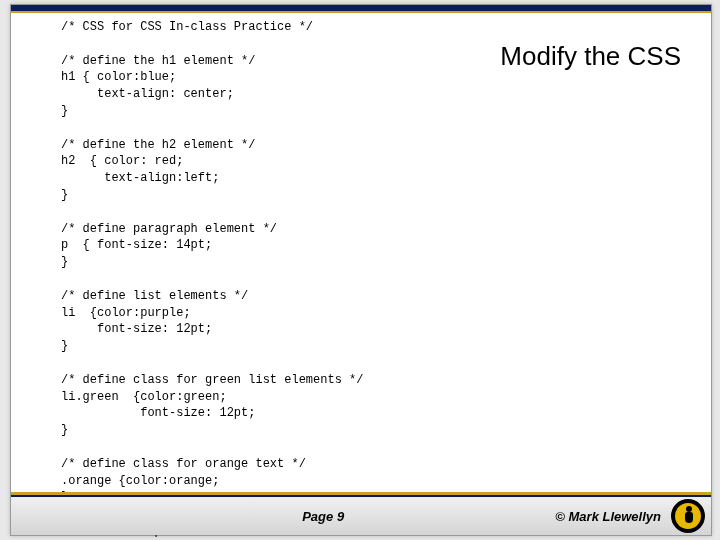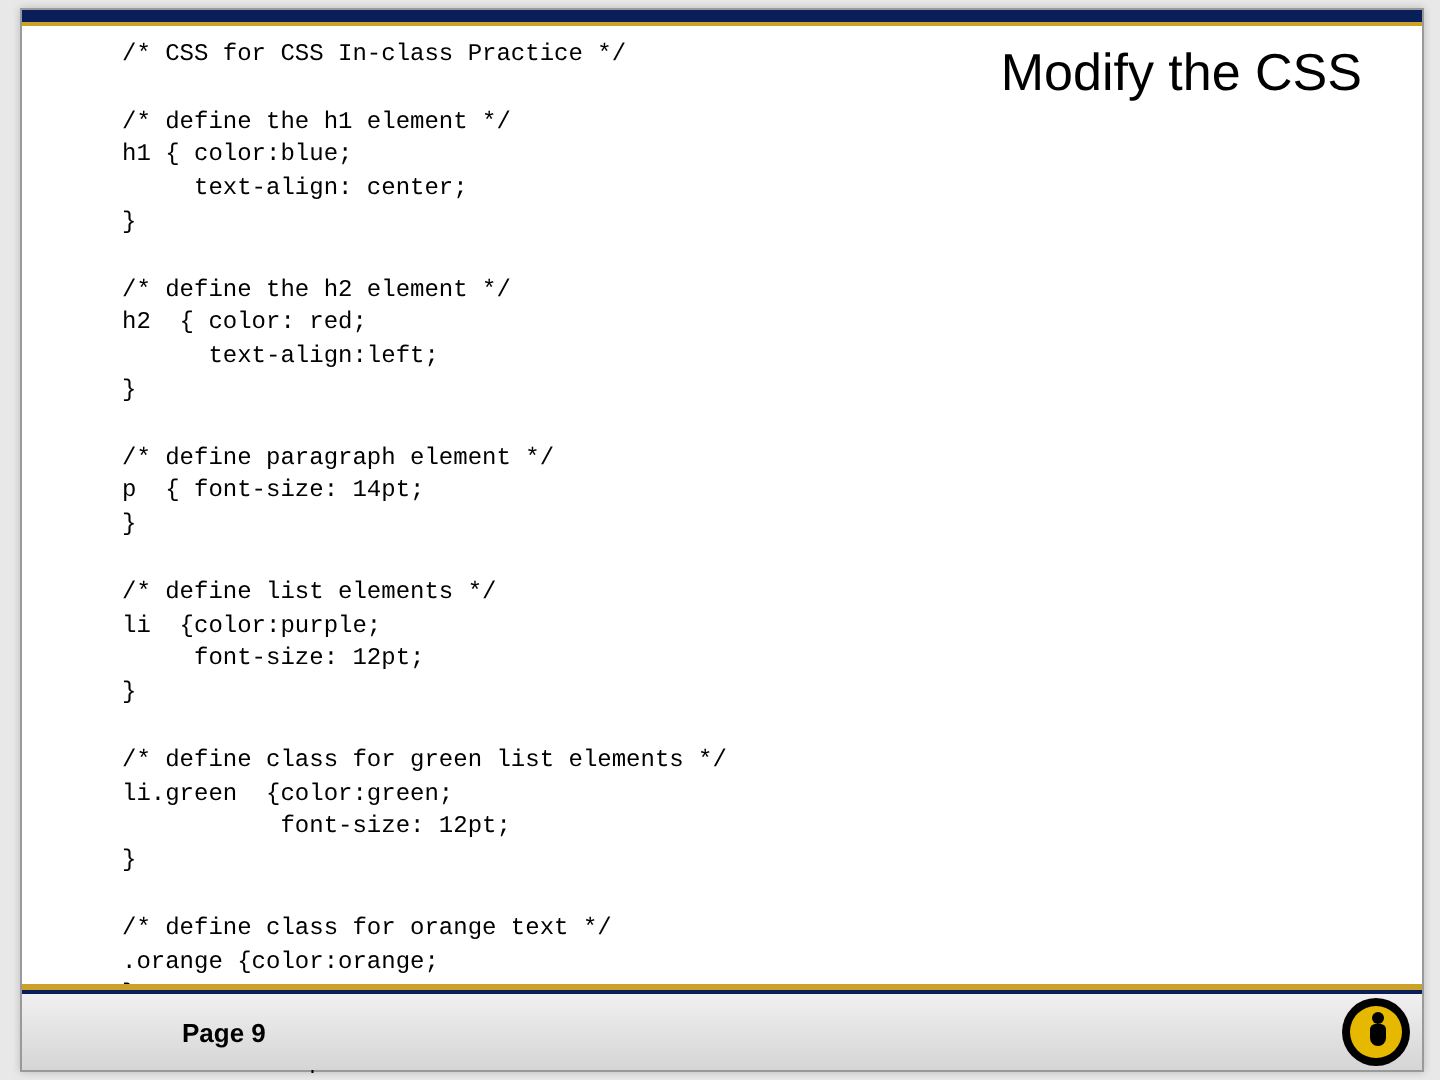--- a/index.html
+++ b/index.html
@@ -1,25 +1,25 @@
 <!DOCTYPE html>
 <html><head>
 <meta charset="utf-8">
 <style>
   html,body{margin:0;padding:0}
   body{width:720px;height:540px;background:#e8e8e8;font-family:Arial,Helvetica,sans-serif;position:relative;overflow:hidden}
   .slide{position:absolute;left:10px;top:4px;width:700px;height:530px;background:#fff;border:1px solid #999;box-shadow:0 0 4px rgba(0,0,0,0.2)}
   .topbar{height:6px;background:#0a1e5a;border-bottom:2px solid #c9a227}
   .content{position:absolute;left:50px;right:20px;top:14px;bottom:44px}
-  .title{position:absolute;right:10px;top:2px;font-size:26px;color:#000;font-weight:400}
+  .title{position:absolute;right:10px;top:22px;font-size:26px;color:#000;font-weight:400}
   pre.code{font-family:"Courier New",Courier,monospace;font-size:12px;line-height:1.4;margin:0;white-space:pre;color:#000}
   .footer{position:absolute;left:0;right:0;bottom:0;height:38px;background:linear-gradient(#f0f0f0,#d5d5d5);border-top:2px solid #0a1e5a;display:flex;align-items:center}
   .footer::before{content:"";position:absolute;left:0;right:0;top:-5px;height:3px;background:#c9a227}
   .footer-left{flex:0 0 auto;padding-left:18px;font-size:13px;font-style:italic;font-weight:bold;color:#000}
-  .footer-center{flex:1 1 auto;text-align:left;font-size:13px;font-weight:bold;color:#000;padding-left:80px}
+  .footer-center{flex:1 1 auto;text-align:center;font-size:13px;font-style:italic;font-weight:bold;color:#000;padding-left:80px}
   .footer-right{flex:0 0 auto;padding-right:50px;font-size:13px;font-style:italic;font-weight:bold;color:#000}
   .logo{position:absolute;right:6px;bottom:2px;width:34px;height:34px}
   .logo .outer{width:34px;height:34px;border-radius:50%;background:#000;display:flex;align-items:center;justify-content:center}
   .logo .inner{width:26px;height:26px;border-radius:50%;background:#e6b800;position:relative;overflow:hidden}
   .logo .peg{position:absolute;left:11px;top:3px;width:6px;height:6px;border-radius:50%;background:#000}
   .logo .peg2{position:absolute;left:10px;top:9px;width:8px;height:11px;border-radius:4px 4px 6px 6px;background:#000}
 </style>
 </head>
 <body>
 
@@ -58,20 +58,21 @@
 .orange {color:orange;
 }
 
 /* define 12 pt font class */
 .twelvept {font-size:12pt;
 }</pre>
   </div>
 
   <div class="footer">
     <div class="footer-center">Page 9</div>
+    <div class="footer-right">© Mark Llewellyn</div>
     <div class="logo">
       <div class="outer">
           <div class="inner">
             <div class="peg"></div>
             <div class="peg2"></div>
           </div>
         </div>
     </div>
   </div>
 </div>

